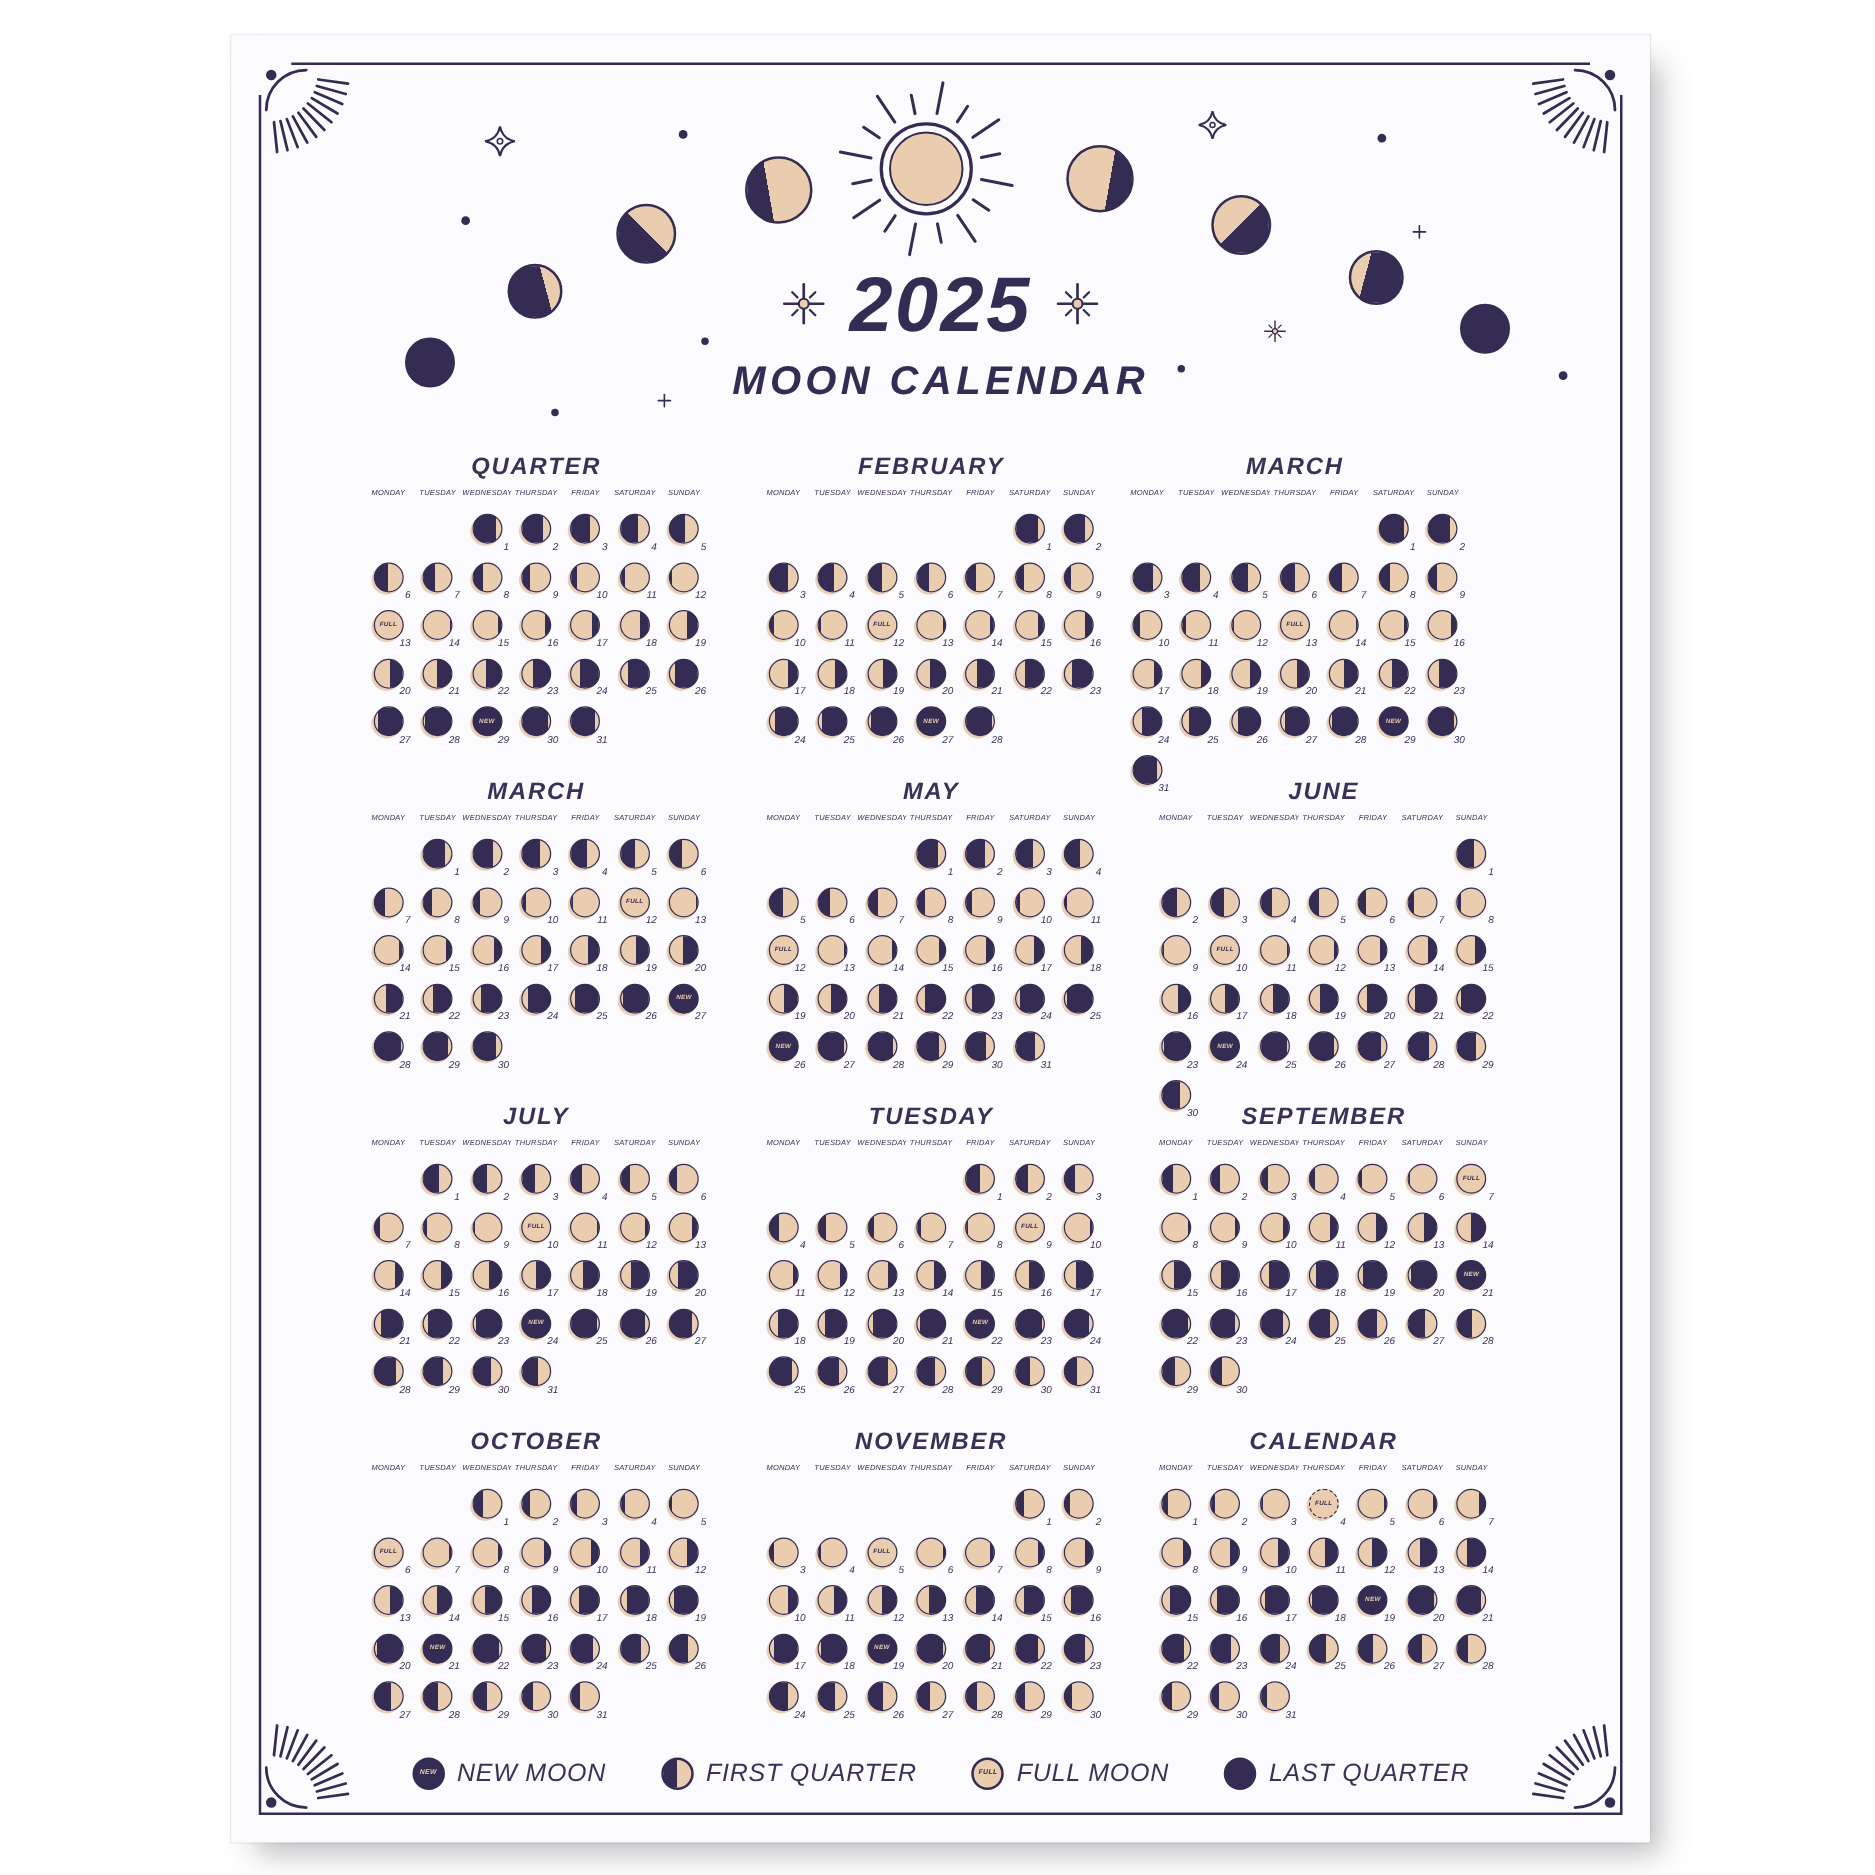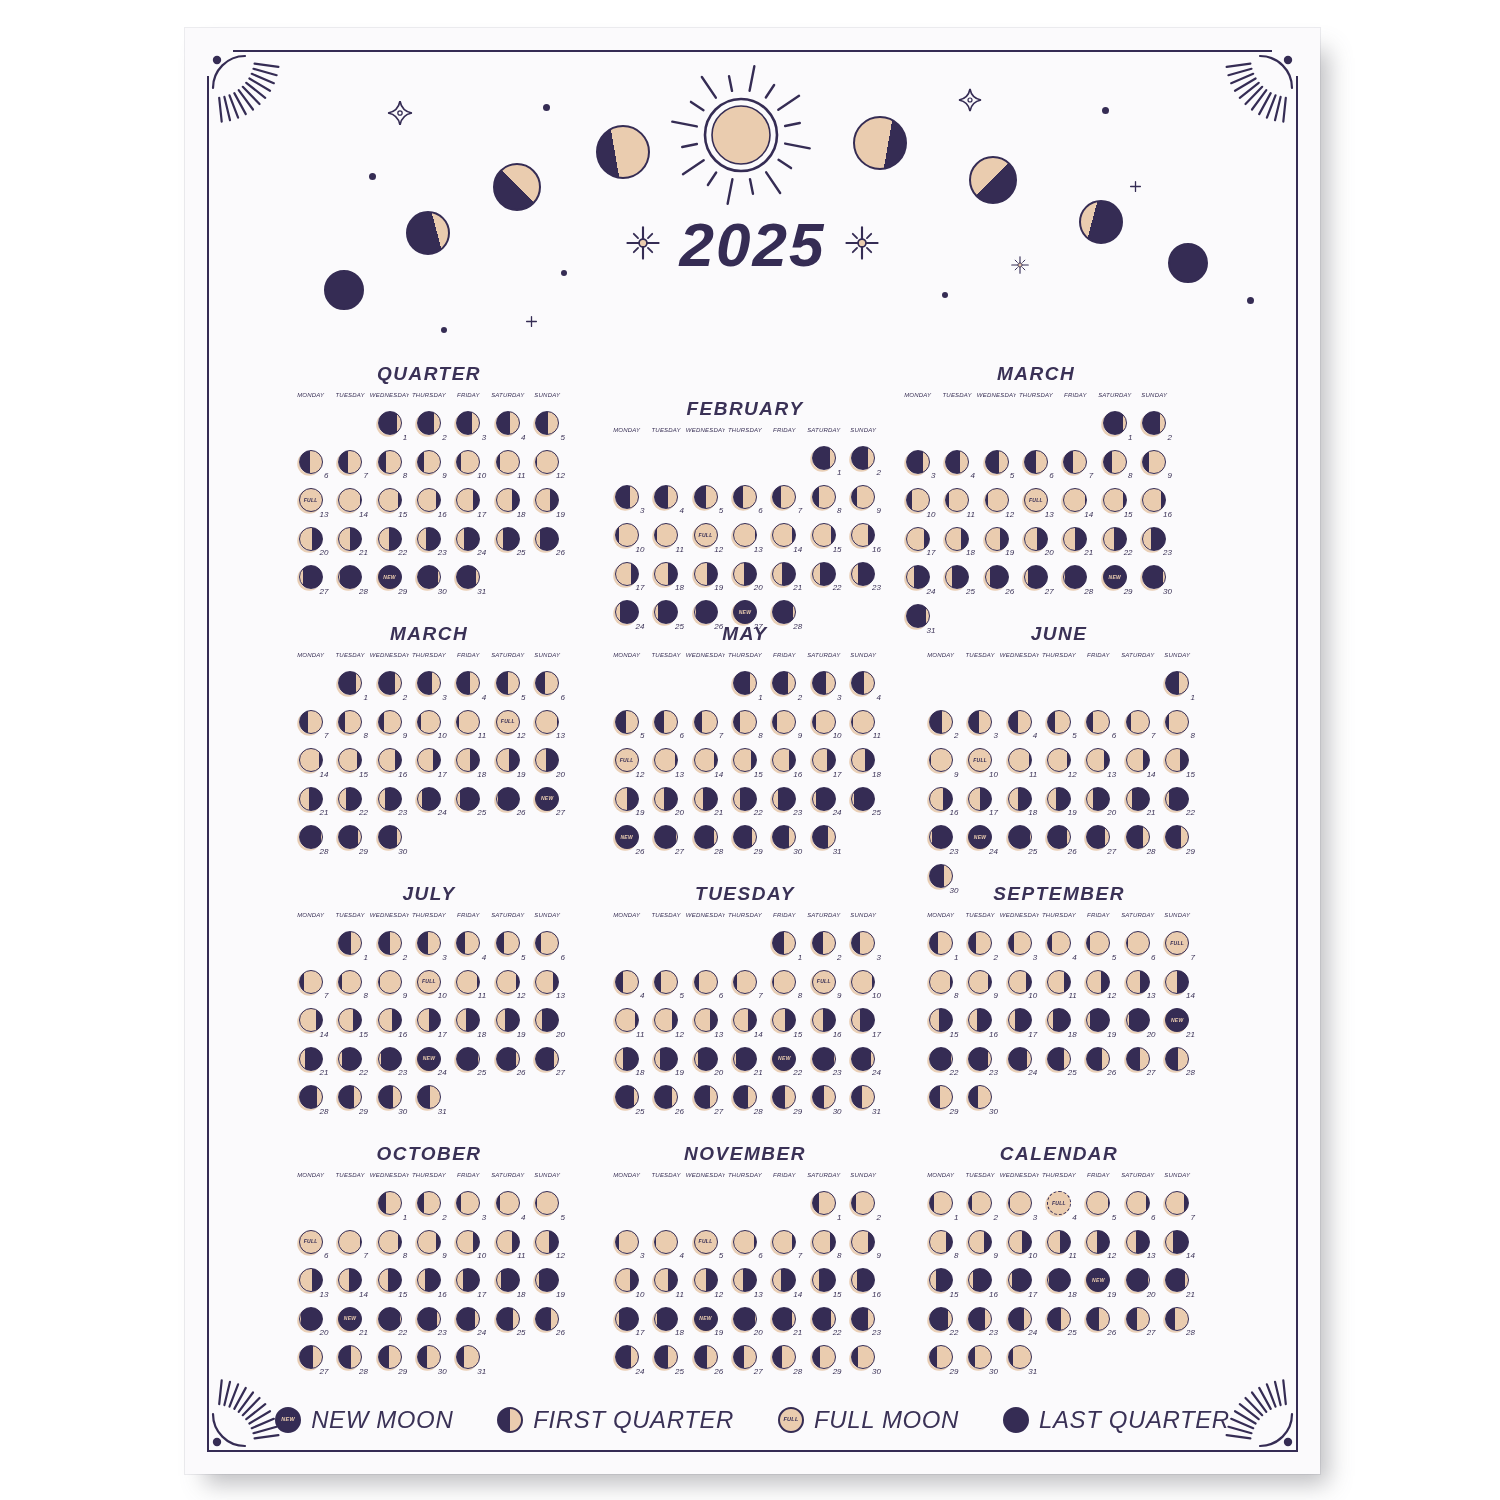--- a/index.html
+++ b/index.html
@@ -57,21 +57,21 @@
   .legend{
     position:absolute;left:22px;right:22px;top:1378px;display:flex;justify-content:center;
     align-items:center;gap:44px;
   }
   .legend-item{display:flex;align-items:center;gap:10px;}
   .licon{
     width:26px;height:26px;border-radius:50%;border:2px solid #352c54;box-sizing:border-box;
     display:flex;align-items:center;justify-content:center;flex:0 0 auto;
   }
   .licon span{font-size:5.5px;font-weight:bold;letter-spacing:.3px;line-height:1;}
-  .legend-label{font-size:24px;color:#3a3156;letter-spacing:.6px;font-weight:500;}
+  .legend-label{font-size:20px;color:#3a3156;letter-spacing:.6px;font-weight:500;}
   svg line, svg path{stroke-linecap:round;}
 </style>
 <style>
     .li-new{background:#352c54;} .li-new span{color:#eaccaf;}
     .li-fq{background:linear-gradient(90deg, #352c54 50%, #eaccaf 50%);}
     .li-full{background:#eaccaf;} .li-full span{color:#352c54;}
     .li-lq{background:#352c54;}</style></head>
 <body>
 
 <div class="poster">
@@ -156,20 +156,21 @@
     <span id="star-right"><svg width="34" height="34" viewBox="0 0 24 24">
   <line x1="12" y1="1" x2="12" y2="23" stroke="#352c54" stroke-width="1.5"></line>
   <line x1="1" y1="12" x2="23" y2="12" stroke="#352c54" stroke-width="1.5"></line>
   <line x1="5.5" y1="5.5" x2="8.5" y2="8.5" stroke="#352c54" stroke-width="1.3"></line>
   <line x1="18.5" y1="5.5" x2="15.5" y2="8.5" stroke="#352c54" stroke-width="1.3"></line>
   <line x1="5.5" y1="18.5" x2="8.5" y2="15.5" stroke="#352c54" stroke-width="1.3"></line>
   <line x1="18.5" y1="18.5" x2="15.5" y2="15.5" stroke="#352c54" stroke-width="1.3"></line>
   <circle cx="12" cy="12" r="2.8" fill="#eaccaf" stroke="#352c54" stroke-width="1.2"></circle>
         </svg></span>
   </div>
+  <div class="subtitle">MOON CALENDAR</div>
 
   <div id="months">
       <div class="month" style="left: 106px; top: 336px;">
         <div class="m-title">QUARTER</div>
         <div class="wk">
           <span>MONDAY</span>
           <span>TUESDAY</span>
           <span>WEDNESDAY</span>
           <span>THURSDAY</span>
           <span>FRIDAY</span>
@@ -302,21 +303,21 @@
           <div class="day">
             <div class="moon" style="background: linear-gradient(90deg, rgb(53, 44, 84) 92.9%, rgb(234, 204, 175) 92.9%);"></div>
             <span class="daynum">30</span>
           </div>
           <div class="day">
             <div class="moon" style="background: linear-gradient(90deg, rgb(53, 44, 84) 85.7%, rgb(234, 204, 175) 85.7%);"></div>
             <span class="daynum">31</span>
           </div>
         </div>
       </div>
-      <div class="month" style="left: 422px; top: 336px; margin-top: 35px;">
+      <div class="month" style="left: 422px; top: 336px;">
         <div class="m-title">FEBRUARY</div>
         <div class="wk">
           <span>MONDAY</span>
           <span>TUESDAY</span>
           <span>WEDNESDAY</span>
           <span>THURSDAY</span>
           <span>FRIDAY</span>
           <span>SATURDAY</span>
           <span>SUNDAY</span>
         </div>

